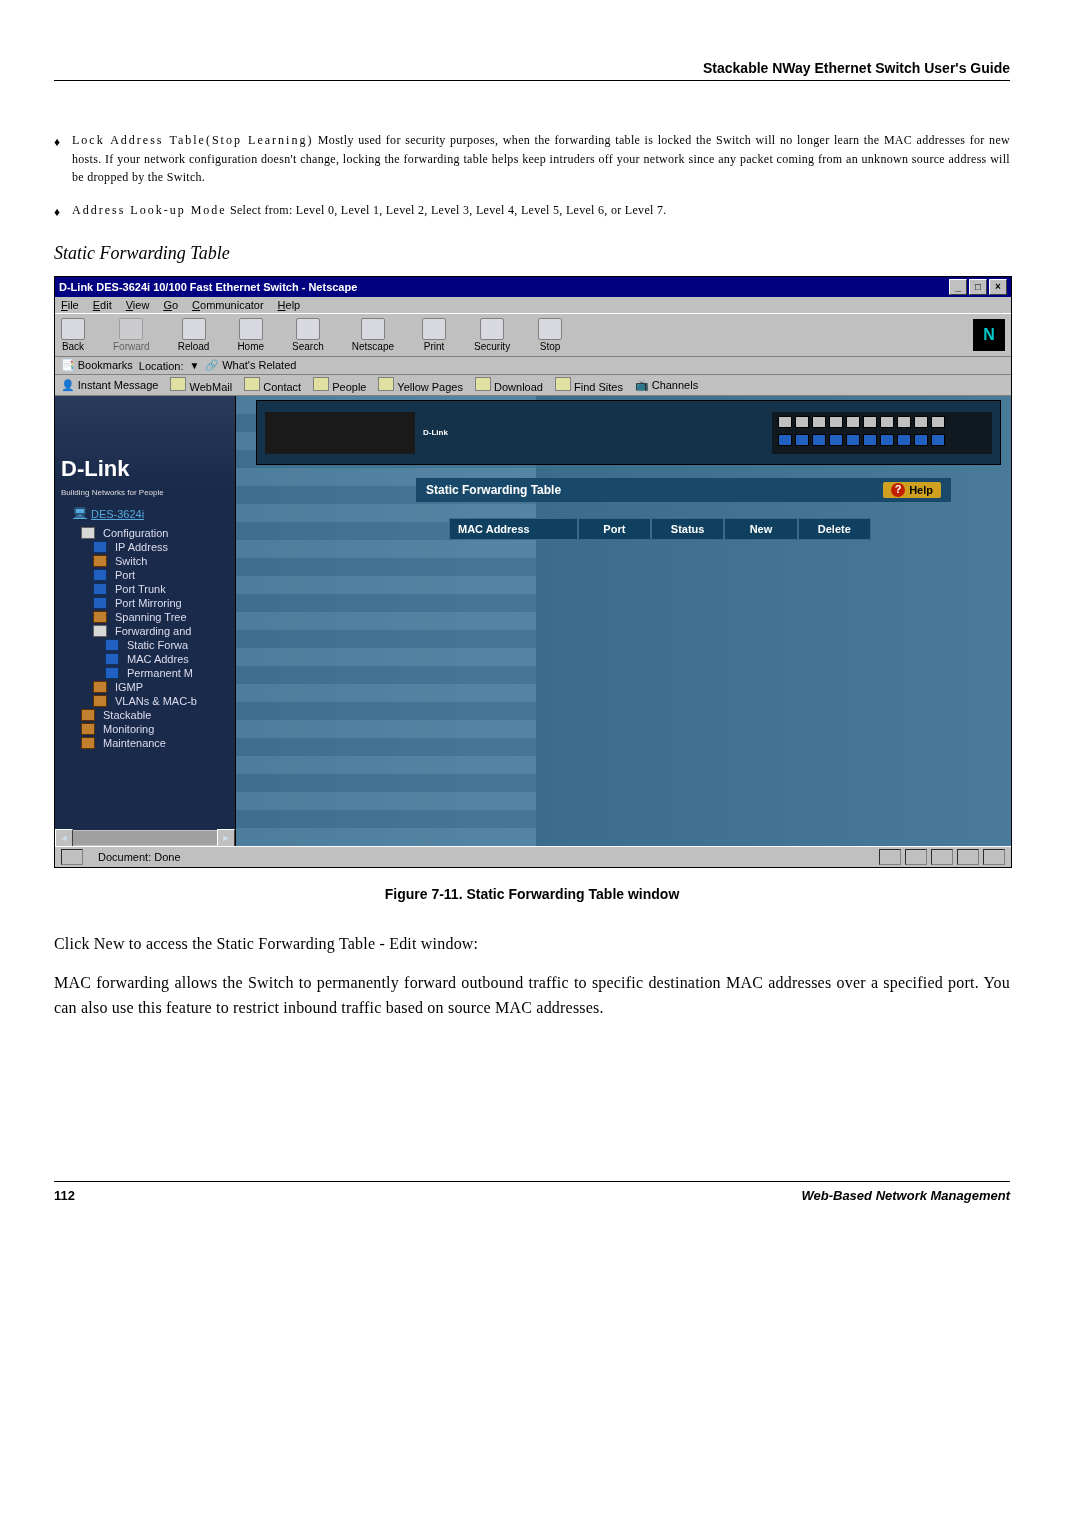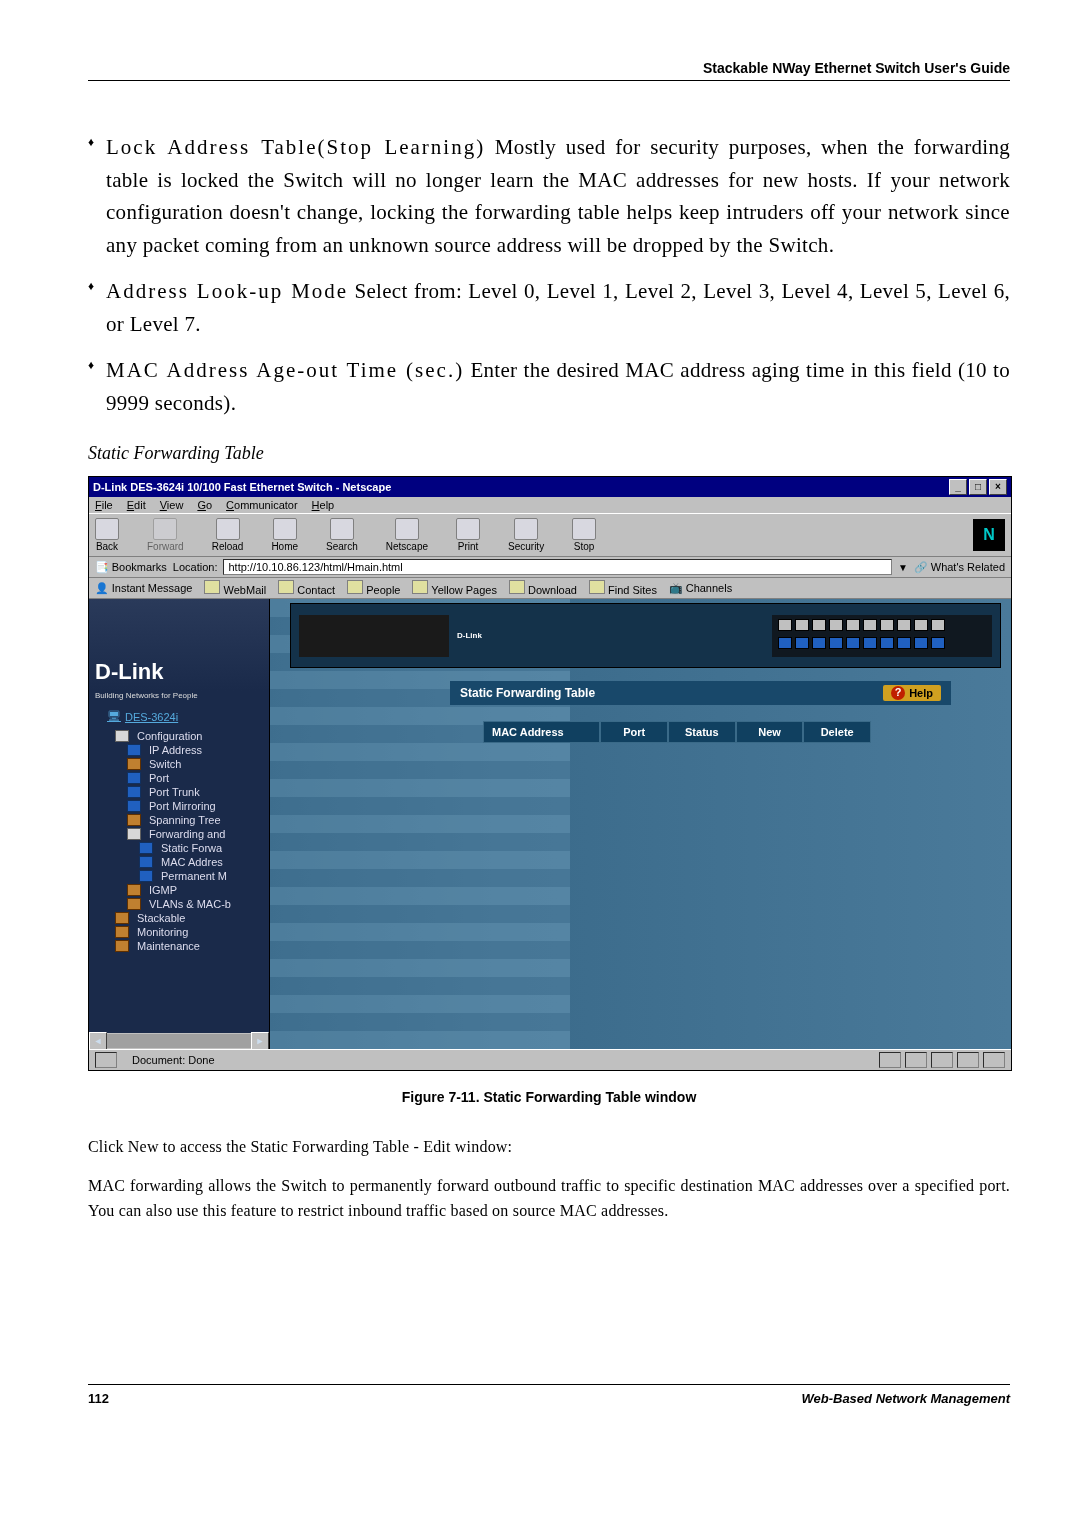--- a/index.html
+++ b/index.html
@@ -4,41 +4,41 @@
 <style>
 body{
   margin:0;
   padding:0;
   font-family:"Times New Roman",serif;
   background:#fff;
   color:#000;
   width:1080px;
 }
 .page{
-  padding:60px 70px 40px 88px;
+  padding:60px 70px 40px 54px;
   box-sizing:border-box;
 }
 .header-right{
   text-align:right;
   font-family:Arial,sans-serif;
   font-size:14px;
   font-weight:bold;
   border-bottom:1.5px solid #000;
   padding-bottom:4px;
   margin-bottom:50px;
 }
 .bullet-list{
   margin:0 0 24px 0;
   padding-left:18px;
   list-style:none;
 }
 .bullet-list li{
   position:relative;
   margin-bottom:14px;
-  font-size:21px;
+  font-size:12px;
   line-height:1.55;
   text-align:justify;
   letter-spacing:0.3px;
 }
 .bullet-list li::before{
   content:"♦";
   position:absolute;
   left:-18px;
   top:2px;
   font-size:12px;
@@ -178,23 +178,20 @@
 <div class="page">
   <div class="header-right">Stackable NWay Ethernet Switch User's Guide</div>
 
   <ul class="bullet-list">
     <li>
       <span class="term">Lock Address Table(Stop Learning)</span><span>  Mostly used for security purposes, when the forwarding table is locked the Switch will no longer learn the MAC addresses for new hosts. If your network configuration doesn't change, locking the forwarding table helps keep intruders off your network since any packet coming from an unknown source address will be dropped by the Switch.</span>
     </li>
     <li>
       <span class="term">Address Look-up Mode</span><span>  Select from: Level 0, Level 1, Level 2, Level 3, Level 4, Level 5, Level 6, or Level 7.</span>
     </li>
-    <li>
-      <span class="term">MAC Address Age-out Time (sec.)</span><span>  Enter the desired MAC address aging time in this field (10 to 9999 seconds).</span>
-    </li>
   </ul>
 
   <div class="section-heading">Static Forwarding Table</div>
 
   <div class="screenshot-wrap">
     <div class="screenshot">
 
       <div class="titlebar">
         <span>D-Link DES-3624i 10/100 Fast Ethernet Switch - Netscape</span>
         <span class="spacer"></span>
@@ -250,21 +247,20 @@
         <div class="tool-item">
             <div class="tool-icon"></div>
             <span>Stop</span>
           </div>
         <div class="netscape-logo">N</div>
       </div>
 
       <div class="loc-row">
         <span>📑 <span>Bookmarks</span></span>
         <span>Location:</span>
-        <input class="loc-input" value="http://10.10.86.123/html/Hmain.html" style="">
         <span style="font-size:10px">▼</span>
         <span>🔗 <span>What's Related</span></span>
       </div>
 
       <div class="link-row">
         <span>👤 <span>Instant Message</span></span>
         <span><span class="ico"></span> <span>WebMail</span></span>
         <span><span class="ico"></span> <span>Contact</span></span>
         <span><span class="ico"></span> <span>People</span></span>
         <span><span class="ico"></span> <span>Yellow Pages</span></span>

